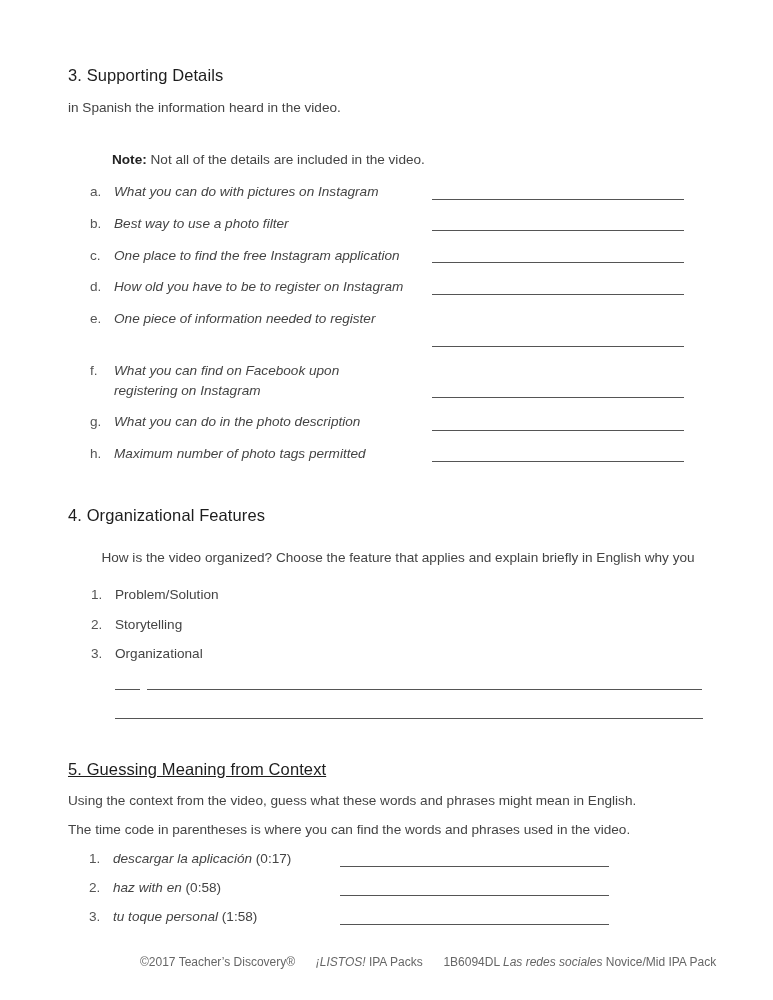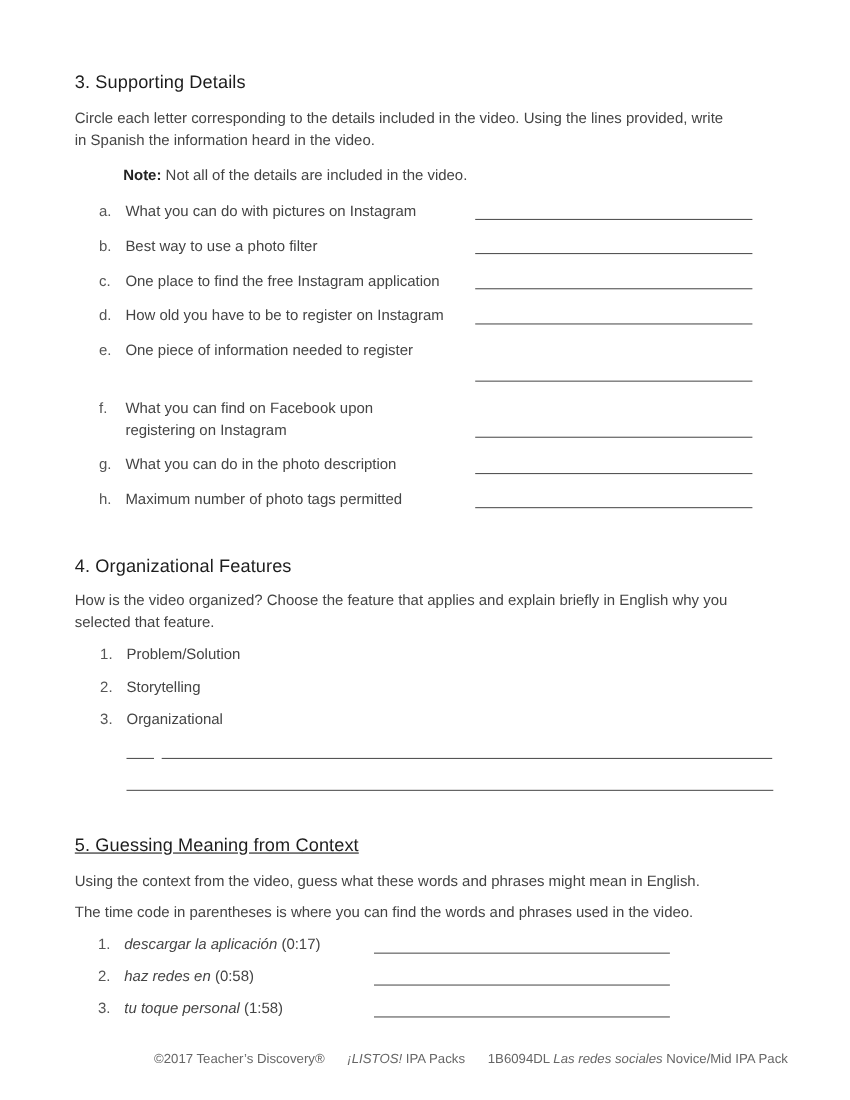--- a/index.html
+++ b/index.html
@@ -8,30 +8,29 @@
     font-family: "Liberation Sans", "DejaVu Sans", sans-serif;
     color: #3a3a3a;
   }
   .abs { position: absolute; }
   .h { font-size: 16.5px; color: #1d1d1d; font-weight: normal; letter-spacing: 0.1px; }
   .p { font-size: 13.6px; color: #444; line-height: 20px; }
   .note-b { font-weight: bold; color: #222; }
   .line { position: absolute; height: 0; border-top: 1.3px solid #555; }
   .lbl { font-size: 13.6px; color: #444; line-height: 20px; }
   .num { display: inline-block; width: 24px; color: #555; }
-  .item-text { display: inline-block; vertical-align: top; }
+  .item-text { display: inline-block; vertical-align: top; font-style: italic; }
   .it { font-style: italic; text-align: right; }
   .footer { font-size: 12px; color: #666; }
 </style>
 </head>
 <body>
 
 <div class="abs h" style="left:68px; top:66px;">3.  Supporting Details</div>
 <div class="abs p" style="left:68px; top:98px; width:660px;">
-  <div>Circle each letter corresponding to the details included in the video. Using the lines provided, write</div>
   <div>in Spanish the information heard in the video.</div>
 </div>
 <div class="abs p" style="left:68px; top:150px;margin-left:44px;">
   <span class="note-b">Note:</span><span> Not all of the details are included in the video.</span>
 </div>
 
 <div id="s3-items">
     <div class="abs lbl" style="left: 90px; top: 182px;"><span class="num">a.</span><span class="item-text"><div>What you can do with pictures on Instagram</div></span></div>
     <div class="line" style="left: 432px; top: 199px; width: 252px;"></div>
     <div class="abs lbl" style="left: 90px; top: 214px;"><span class="num">b.</span><span class="item-text"><div>Best way to use a photo filter</div></span></div>
@@ -44,40 +43,39 @@
     <div class="line" style="left: 432px; top: 346px; width: 252px;"></div>
     <div class="abs lbl" style="left: 90px; top: 361px;"><span class="num">f.</span><span class="item-text"><div>What you can find on Facebook upon</div><div>registering on Instagram</div></span></div>
     <div class="line" style="left: 432px; top: 397px; width: 252px;"></div>
     <div class="abs lbl" style="left: 90px; top: 412px;"><span class="num">g.</span><span class="item-text"><div>What you can do in the photo description</div></span></div>
     <div class="line" style="left: 432px; top: 430px; width: 252px;"></div>
     <div class="abs lbl" style="left: 90px; top: 444px;"><span class="num">h.</span><span class="item-text"><div>Maximum number of photo tags permitted</div></span></div>
     <div class="line" style="left: 432px; top: 461px; width: 252px;"></div>
   </div>
 
 <div class="abs h" style="left:68px; top:506px;">4.  Organizational Features</div>
-<div class="abs p" style="left:68px; top:536px; width:660px;">
+<div class="abs p" style="left:68px; top:548px; width:660px;text-align:center;">
   <div>How is the video organized? Choose the feature that applies and explain briefly in English why you</div>
-  <div>selected that feature.</div>
 </div>
 <div id="s4-items">
     <div class="abs lbl" style="left: 91px; top: 585px;"><span class="num">1.</span><span>Problem/Solution</span></div>
     <div class="abs lbl" style="left: 91px; top: 615px;"><span class="num">2.</span><span>Storytelling</span></div>
     <div class="abs lbl" style="left: 91px; top: 644px;"><span class="num">3.</span><span>Organizational</span></div>
   </div>
 <div class="line" style="left:115px; top:689px; width:25px;"></div>
 <div class="line" style="left:147px; top:689px; width:555px;"></div>
 <div class="line" style="left:115px; top:718px; width:588px;"></div>
 
 <div class="abs h" style="left:68px; top:760px;text-decoration:underline;">5.  Guessing Meaning from Context</div>
 <div class="abs p" style="left:68px; top:791px;">Using the context from the video, guess what these words and phrases might mean in English.</div>
 <div class="abs p" style="left:68px; top:820px;">The time code in parentheses is where you can find the words and phrases used in the video.</div>
 <div id="s5-items">
     <div class="abs lbl" style="left: 89px; top: 849px;"><span class="num">1.</span><span class="it">descargar la aplicación</span><span> (0:17)</span></div>
     <div class="line" style="left: 340px; top: 866px; width: 269px;"></div>
-    <div class="abs lbl" style="left: 89px; top: 878px;"><span class="num">2.</span><span class="it">haz redes en</span><span> (0:58)</span></div>
+    <div class="abs lbl" style="left: 89px; top: 878px;"><span class="num">2.</span><span class="it">haz with en</span><span> (0:58)</span></div>
     <div class="line" style="left: 340px; top: 895px; width: 269px;"></div>
     <div class="abs lbl" style="left: 89px; top: 907px;"><span class="num">3.</span><span class="it">tu toque personal</span><span> (1:58)</span></div>
     <div class="line" style="left: 340px; top: 924px; width: 269px;"></div>
   </div>
 
 <div class="abs footer" style="left:140px; top:955px; white-space:nowrap;">
   <span>©2017 Teacher’s Discovery®</span>
   <span style="display:inline-block;width:14px;"></span>
   <span class="it">¡LISTOS!</span><span> IPA Packs</span>
   <span style="display:inline-block;width:14px;"></span>

